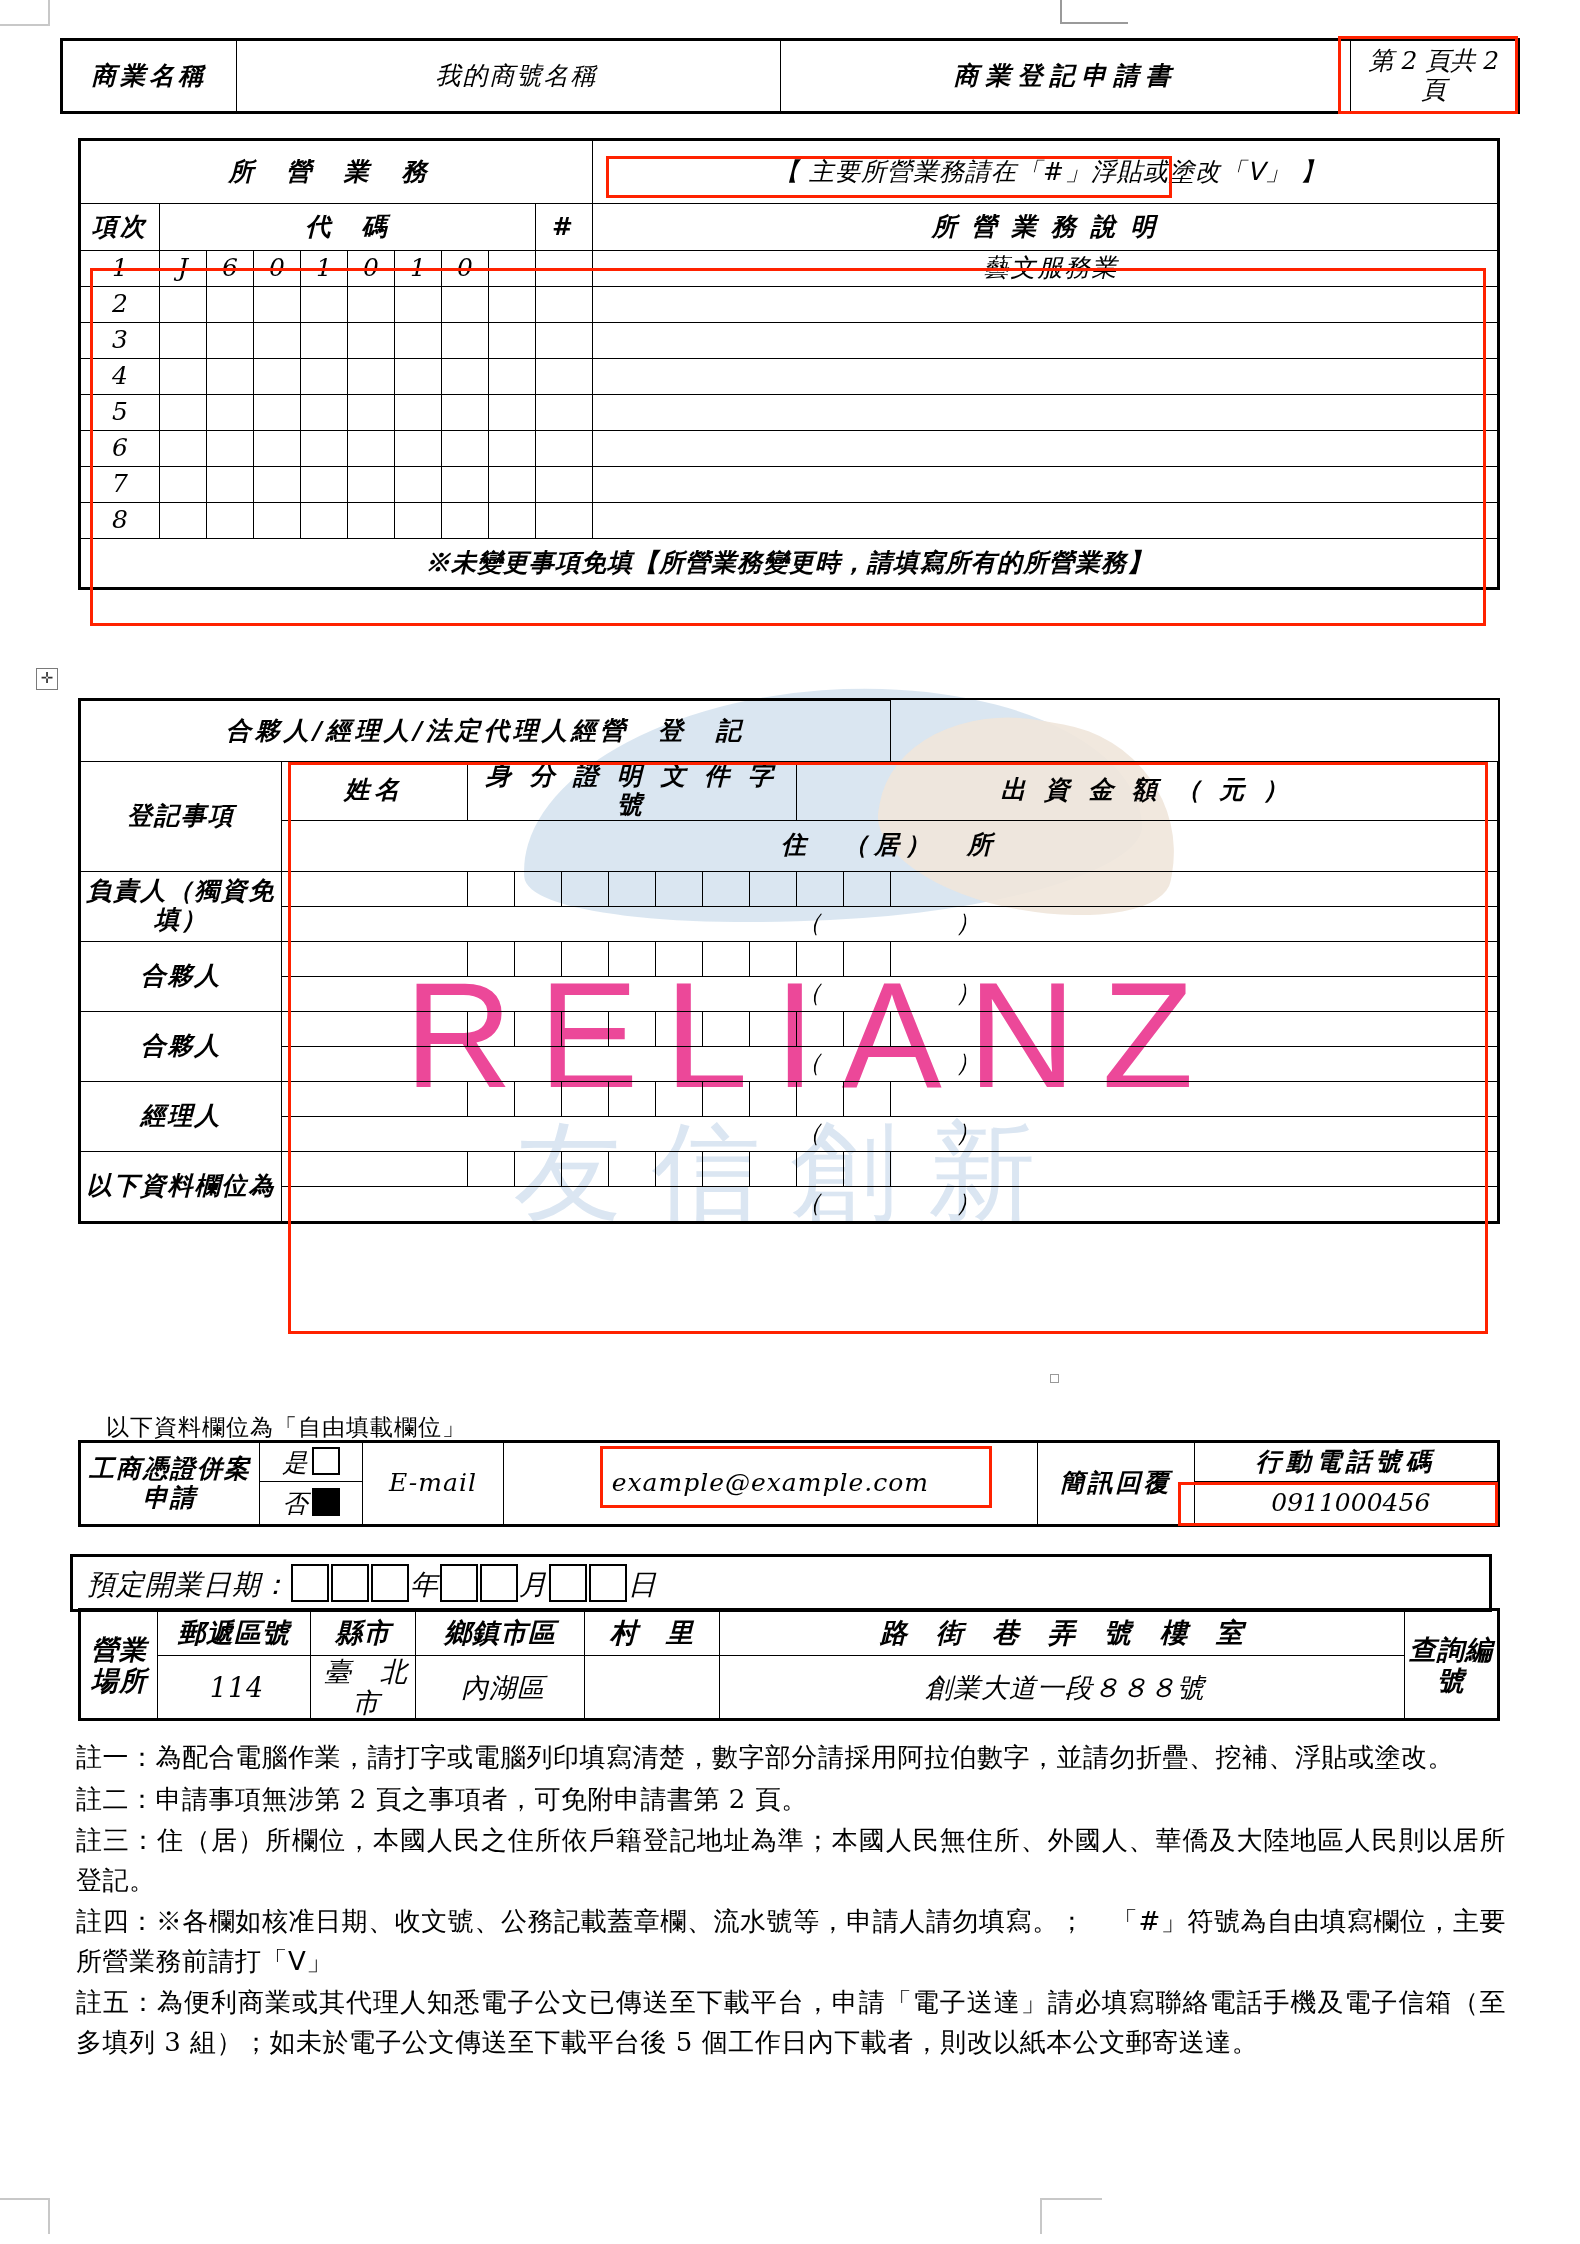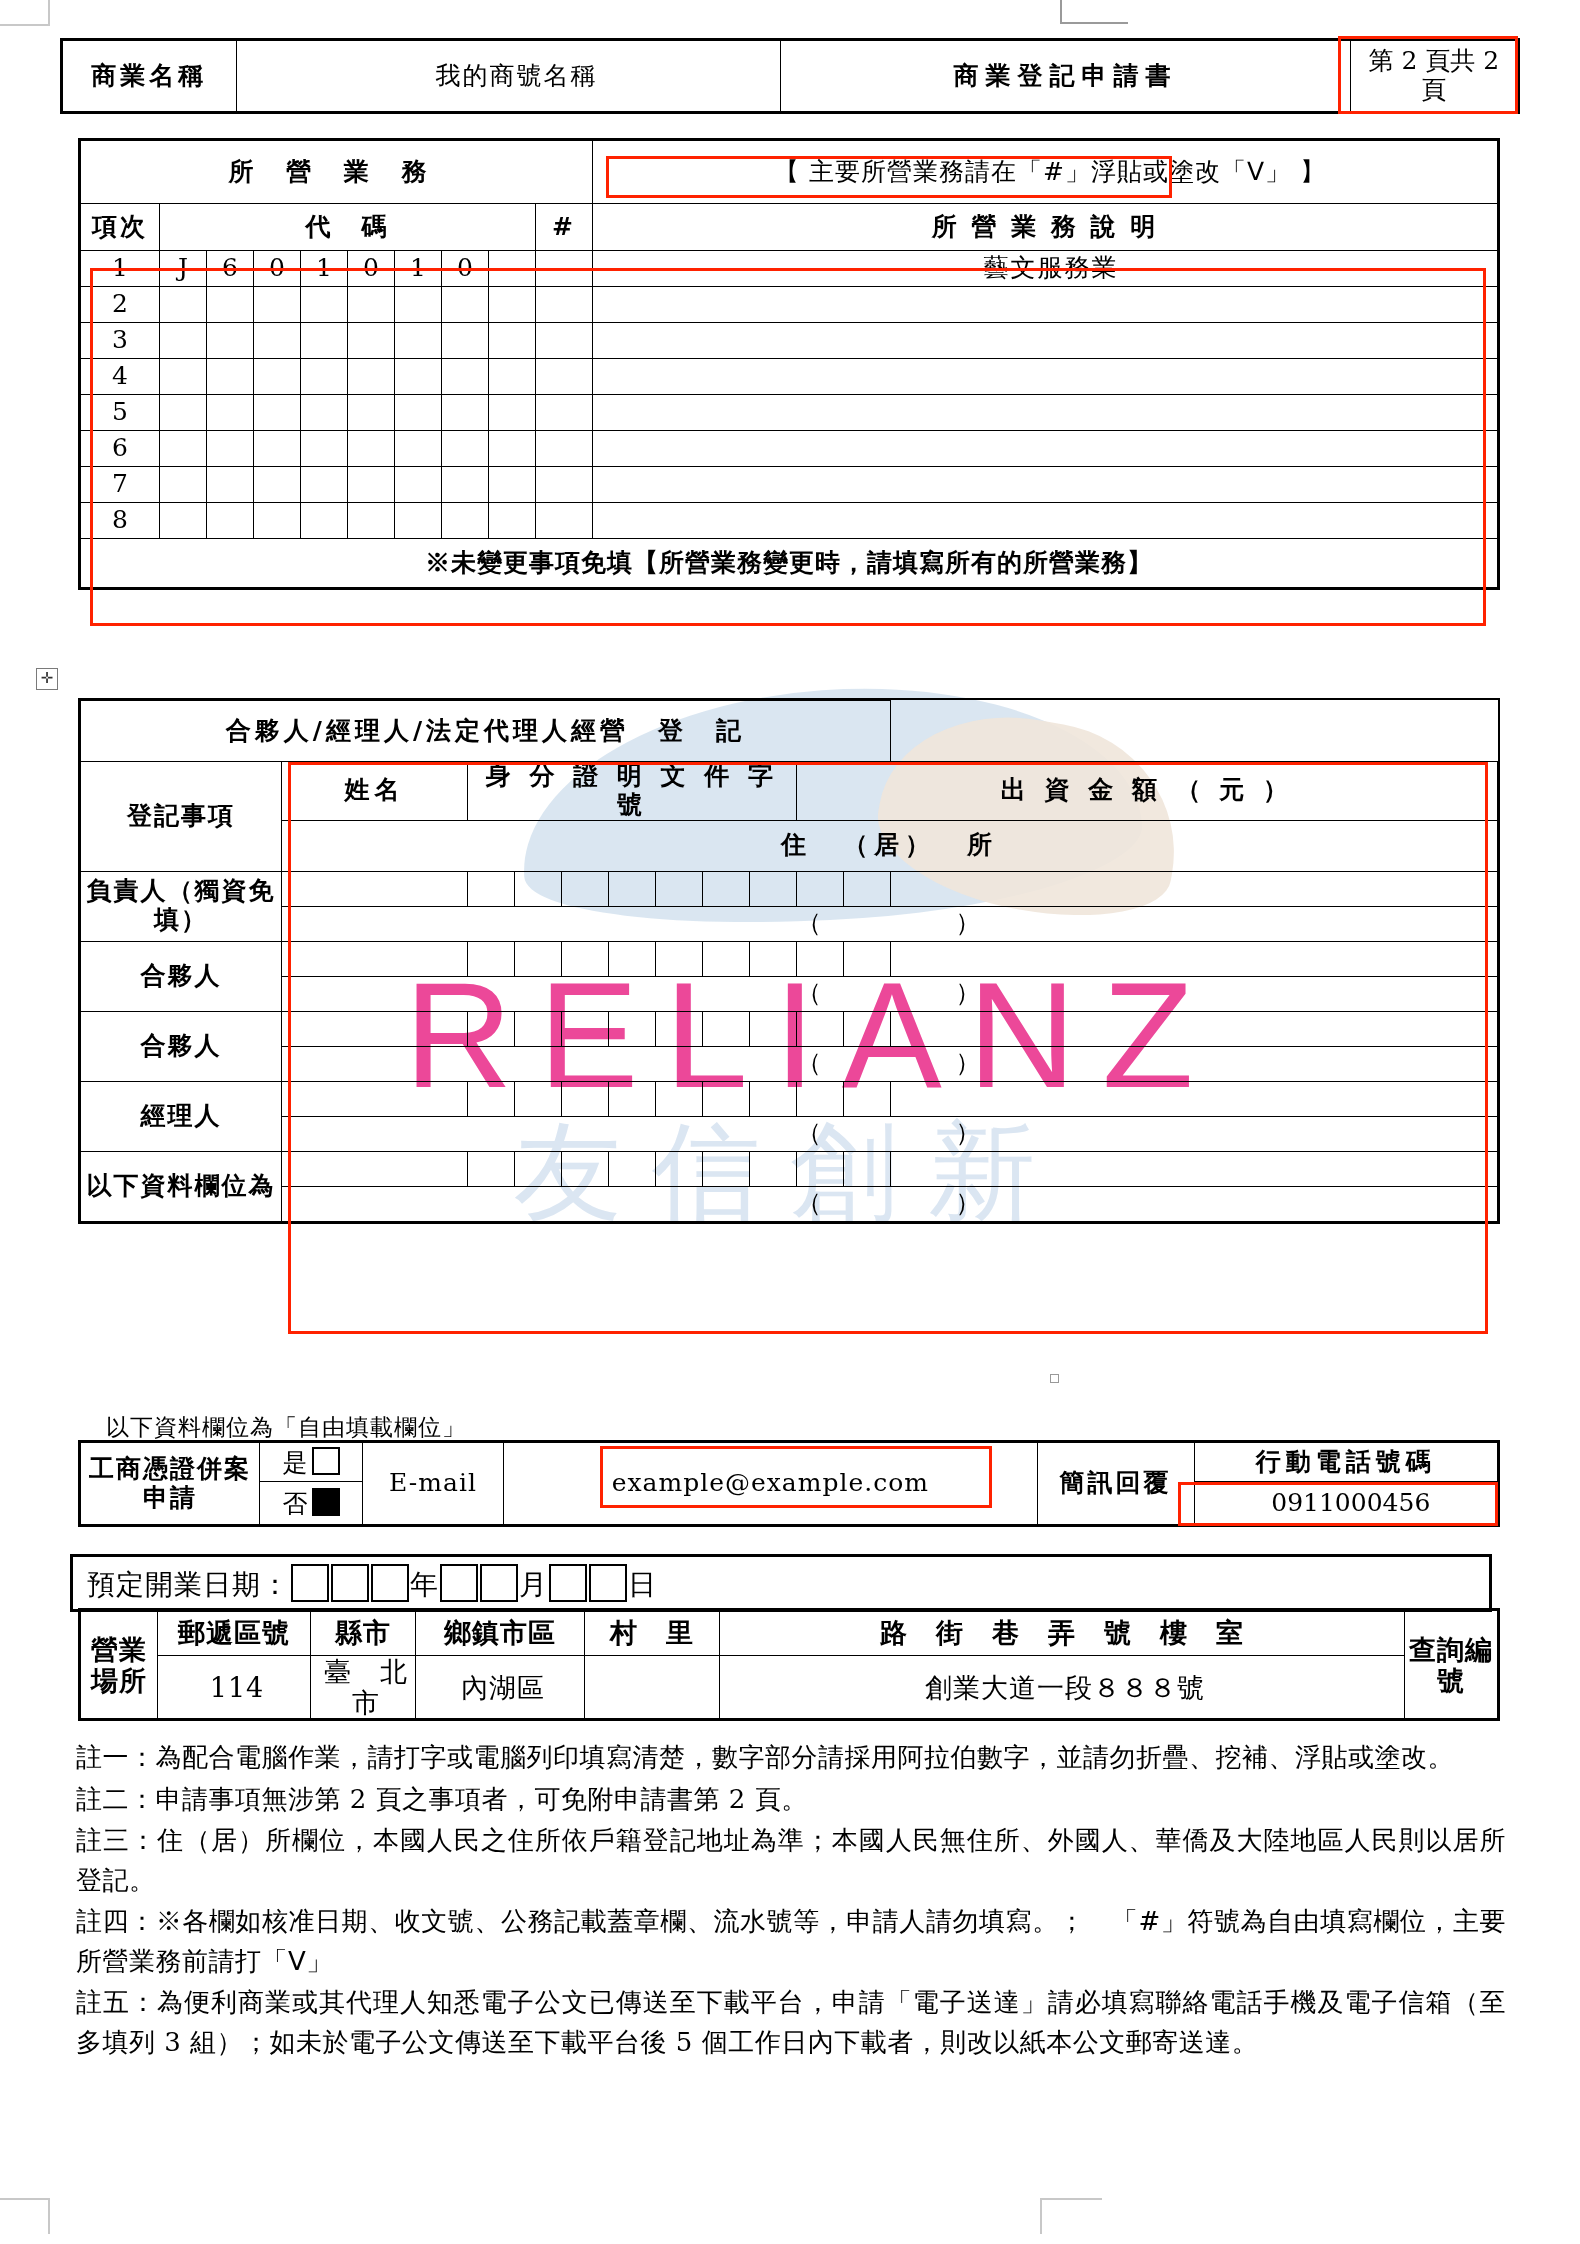--- a/index.html
+++ b/index.html
@@ -76,20 +76,21 @@
     opacity: .9;
     transform: rotate(10deg);
   }
 
   
   table.grid {
     border-collapse: collapse;
     position: absolute;
     background: transparent;
     z-index: 2;
+    font-style: italic;
   }
   table.grid td {
     border: 1.5px solid #000;
     padding: 0;
     text-align: center;
     vertical-align: middle;
     font-size: 25px;
     line-height: 1.15;
   }
   .thick-out {

